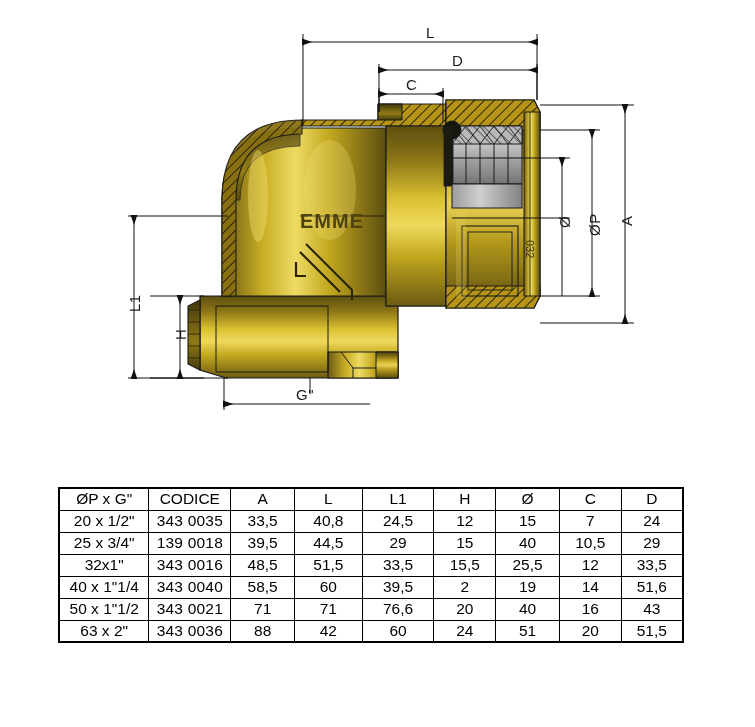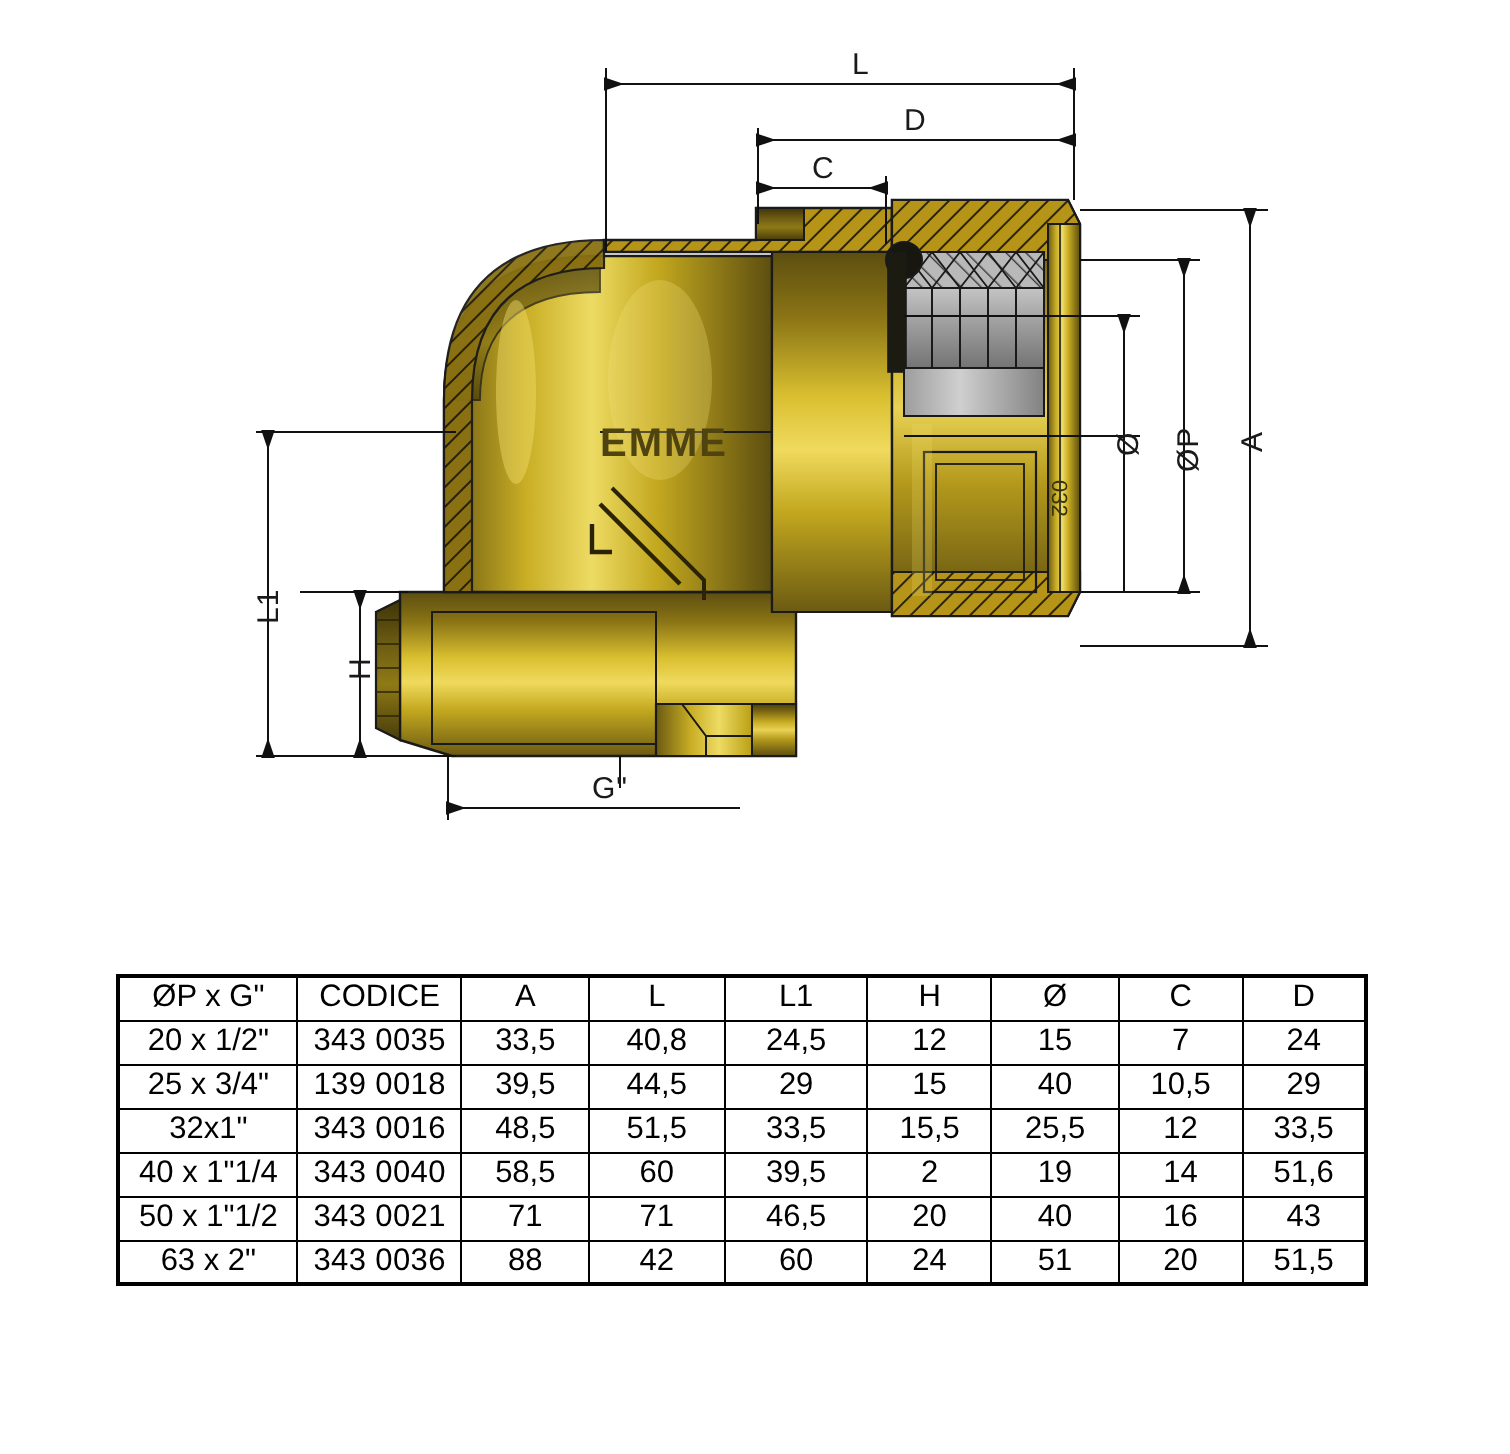--- a/index.html
+++ b/index.html
@@ -364,21 +364,21 @@
           <td>2</td>
           <td>19</td>
           <td>14</td>
           <td>51,6</td>
         </tr>
         <tr>
           <td class="size">50 x 1"1/2</td>
           <td class="code">343 0021</td>
           <td>71</td>
           <td>71</td>
-          <td>46,5</td>
+          <td>76,6</td>
           <td>20</td>
           <td>40</td>
           <td>16</td>
           <td>43</td>
         </tr>
         <tr>
           <td class="size">63 x 2"</td>
           <td class="code">343 0036</td>
           <td>88</td>
           <td>42</td>

